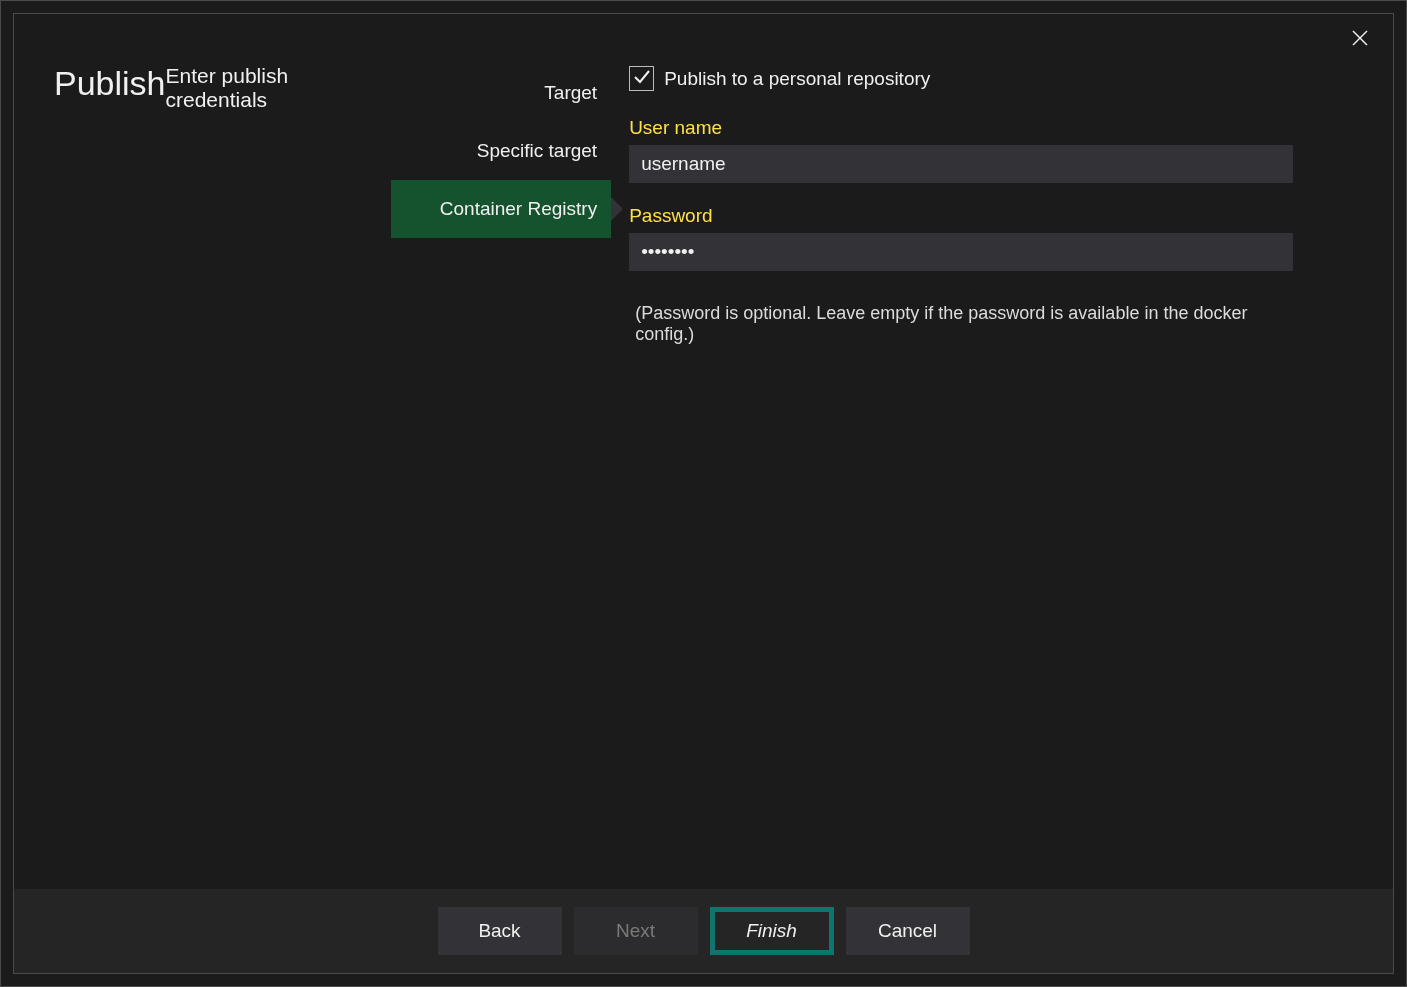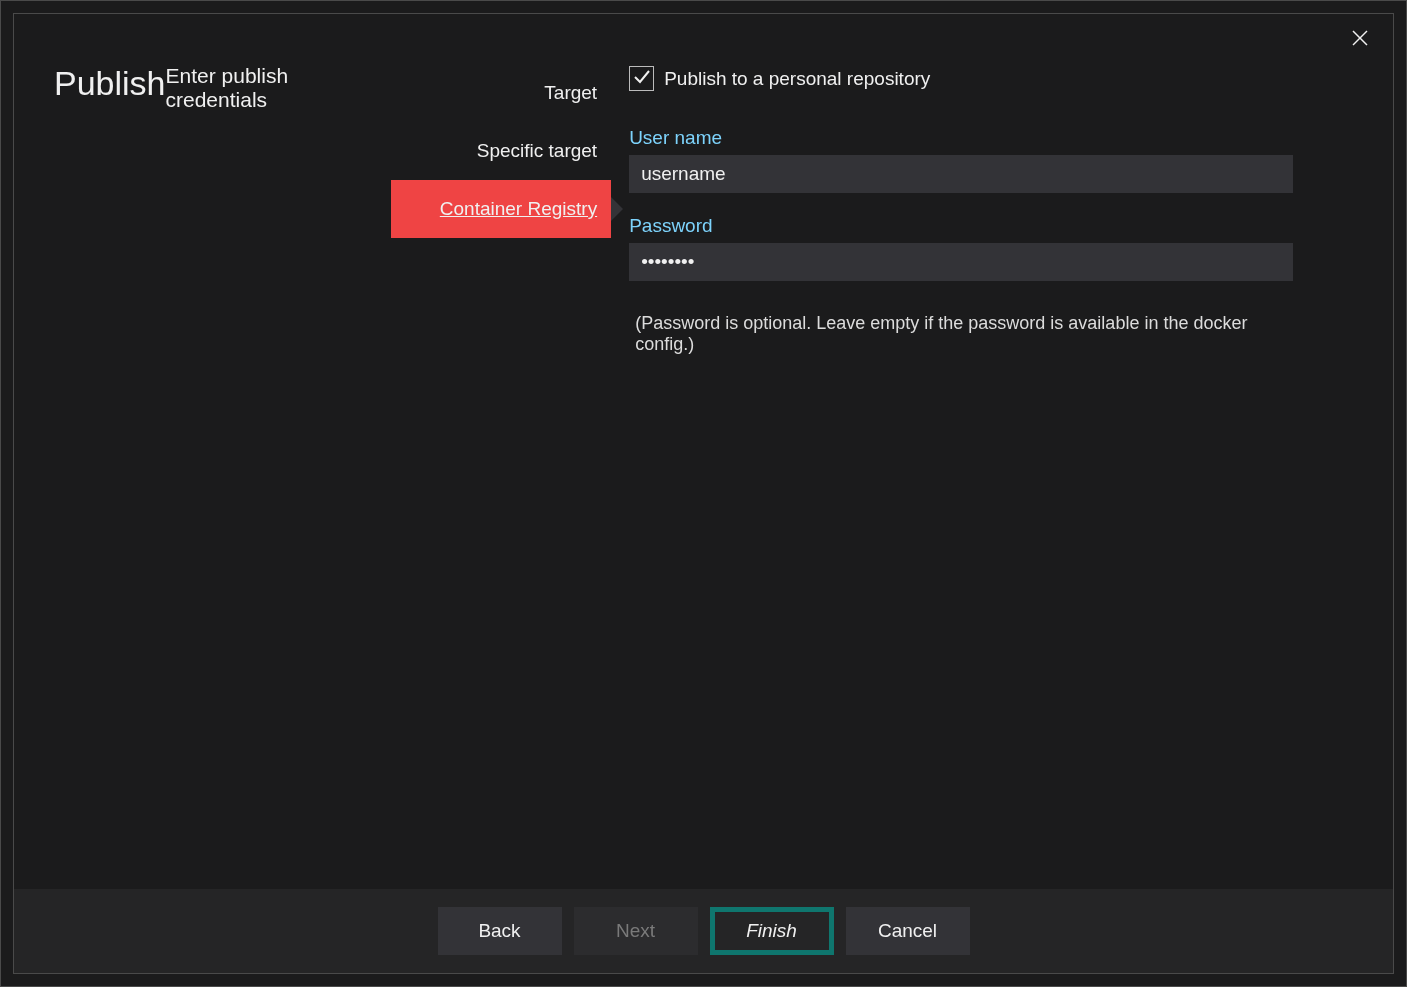--- a/index.html
+++ b/index.html
@@ -78,22 +78,21 @@
     }
     .sidebar-item {
       padding: 18px 14px;
       font-size: 19px;
       font-weight: 400;
       color: #f0f0f0;
       cursor: pointer;
       position: relative;
     }
     .sidebar-item.active {
-      background: #ef4444;
-      text-decoration: underline;
+      background: #14532d;
     }
     .sidebar-item.active::after {
       content: "";
       position: absolute;
       right: -12px;
       top: 50%;
       transform: translateY(-50%);
       width: 0;
       height: 0;
       border-top: 12px solid transparent;
@@ -102,42 +101,42 @@
     }
     .form-area {
       flex: 1;
       padding-top: 2px;
       padding-right: 60px;
     }
     .checkbox-row {
       display: flex;
       align-items: center;
       gap: 10px;
-      margin-bottom: 36px;
+      margin-bottom: 26px;
     }
     .checkbox-box {
       width: 25px;
       height: 25px;
       border: 1px solid #bbb;
       display: flex;
       align-items: center;
       justify-content: center;
       cursor: pointer;
     }
     .checkbox-box svg {
       width: 18px;
       height: 18px;
     }
     .checkbox-label {
       font-size: 19px;
       color: #f0f0f0;
     }
     .field-label {
       font-size: 19px;
-      color: #7dd3fc;
+      color: #fde047;
       margin-bottom: 6px;
       display: block;
     }
     .text-input {
       width: 100%;
       background: #333337;
       border: none;
       color: #f0f0f0;
       font-size: 19px;
       padding: 8px 12px;

